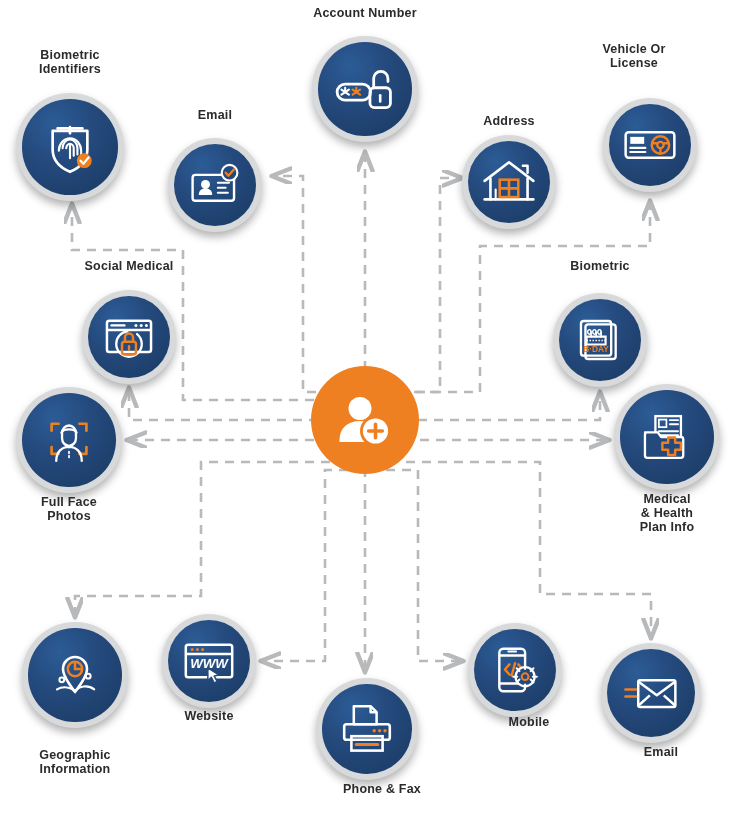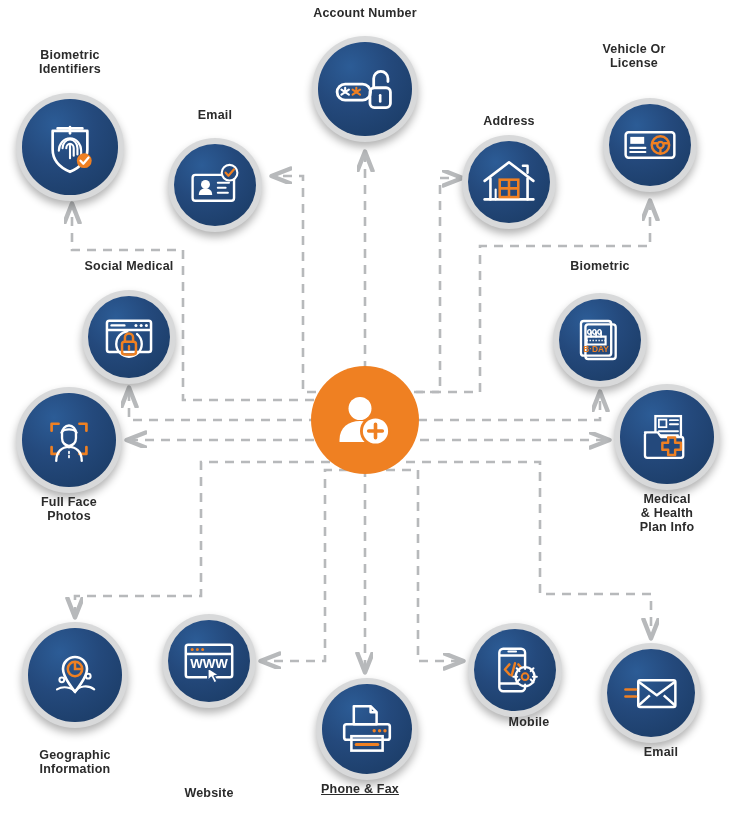--- a/index.html
+++ b/index.html
@@ -229,49 +229,49 @@
       <circle cx="50" cy="40" r="12" fill="none" stroke="#ef8022" stroke-width="4.2"></circle>
       <path d="M50,28 v12 h12" fill="none" stroke="#ef8022" stroke-width="4.2"></path>
       <circle cx="28" cy="58" r="4" fill="none" stroke="#ffffff" stroke-width="3.4"></circle>
       <circle cx="72" cy="52" r="4" fill="none" stroke="#ffffff" stroke-width="3.4"></circle>
       <path d="M20,74 c10,-6 24,-4 30,4 c6,-10 22,-12 32,-4" fill="none" stroke="#ffffff" stroke-width="3.6" stroke-linecap="round"></path>
     </svg>
         </div>
       </div>
       <div class="label" style="left: 75px; top: 748px;">Geographic
 Information</div>
-      <div class="node" style="left: 162px; top: 614px; width: 94px; height: 94px;">
+      <div class="node" style="left: 162px; top: 614px; width: 94px; height: 94px; font-style: italic;">
         <div class="bubble" style="width: 94px; height: 94px;">
     <svg viewBox="0 0 100 100" width="58" height="58">
       <rect x="10" y="22" width="80" height="56" rx="4" fill="none" stroke="#ffffff" stroke-width="4.3"></rect>
       <path d="M10,38 h80" stroke="#ffffff" stroke-width="4.3"></path>
       <circle cx="21" cy="30" r="2.6" fill="#ef8022"></circle>
             <circle cx="30" cy="30" r="2.6" fill="#ef8022"></circle>
             <circle cx="39" cy="30" r="2.6" fill="#ef8022"></circle>
       <text x="50" y="62" font-family="Liberation Sans, sans-serif" font-size="23" font-weight="bold" fill="#ffffff" text-anchor="middle">WWW</text>
       <path d="M48,62 L48,84 L54,78 L59,88 L64,85 L59,76 L67,74 Z" fill="#ffffff" stroke="#24497c" stroke-width="2.6" stroke-linejoin="round"></path>
     </svg>
         </div>
       </div>
-      <div class="label" style="left: 209px; top: 750px; margin-top: 36px;">Website</div>
+      <div class="label" style="left: 209px; top: 673px; margin-top: 36px;">Website</div>
       <div class="node" style="left: 316px; top: 678px; width: 102px; height: 102px;">
         <div class="bubble" style="width: 102px; height: 102px;">
     <svg viewBox="0 0 100 100" width="60" height="60">
       <path d="M28,12 h28 l10,10 v20 h-38 Z" fill="none" stroke="#ffffff" stroke-width="4.2" stroke-linejoin="round"></path>
       <path d="M56,12 v10 h10" fill="none" stroke="#ffffff" stroke-width="4.2" stroke-linejoin="round"></path>
       <rect x="12" y="42" width="76" height="26" rx="4" fill="none" stroke="#ffffff" stroke-width="4.3"></rect>
       <circle cx="62" cy="53" r="2.8" fill="#ef8022"></circle>
             <circle cx="71" cy="53" r="2.8" fill="#ef8022"></circle>
             <circle cx="80" cy="53" r="2.8" fill="#ef8022"></circle>
       <rect x="24" y="62" width="52" height="24" fill="none" stroke="#ffffff" stroke-width="4.3"></rect>
       <path d="M32,76 h36" stroke="#ef8022" stroke-width="5" stroke-linecap="round"></path>
     </svg>
         </div>
       </div>
-      <div class="label" style="left: 360px; top: 782px; text-decoration: underline;">Phone &amp; Fax</div>
+      <div class="label" style="left: 382px; top: 782px;">Phone &amp; Fax</div>
       <div class="node" style="left: 468px; top: 623px; width: 94px; height: 94px;">
         <div class="bubble" style="width: 94px; height: 94px;">
     <svg viewBox="0 0 100 100" width="56" height="56">
       <rect x="22" y="12" width="46" height="76" rx="7" fill="none" stroke="#ffffff" stroke-width="4.3"></rect>
       <path d="M22,24 h46 M22,74 h46" stroke="#ffffff" stroke-width="4.3"></path>
       <path d="M38,17 h14" stroke="#ffffff" stroke-width="3.2" stroke-linecap="round"></path>
       <path d="M40,40 l-8,9 l8,9 M56,40 l8,9 l-8,9 M50,38 l-6,22" fill="none" stroke="#ef8022" stroke-width="4.3" stroke-linecap="round" stroke-linejoin="round"></path>
       <circle cx="68" cy="62" r="17" fill="#24497c" stroke="#ffffff" stroke-width="4"></circle>
       <circle cx="68" cy="62" r="6" fill="none" stroke="#ef8022" stroke-width="3.6"></circle>
       <path d="M68,41 v7 M68,76 v7 M47,62 h7 M82,62 h7 M53,47 l5,5 M78,67 l5,5 M83,47 l-5,5 M58,67 l-5,5" stroke="#ffffff" stroke-width="3.6" stroke-linecap="round"></path>

